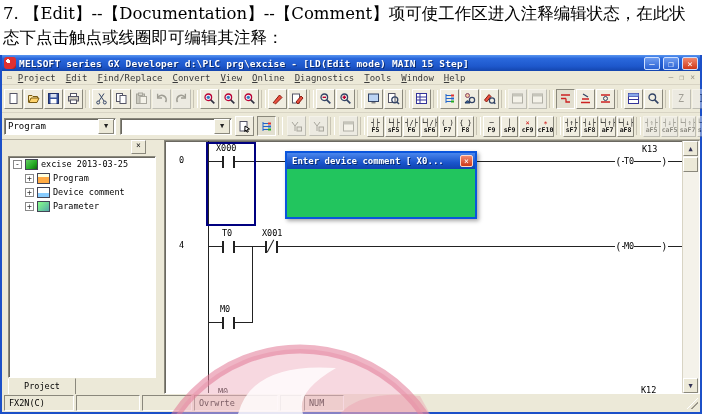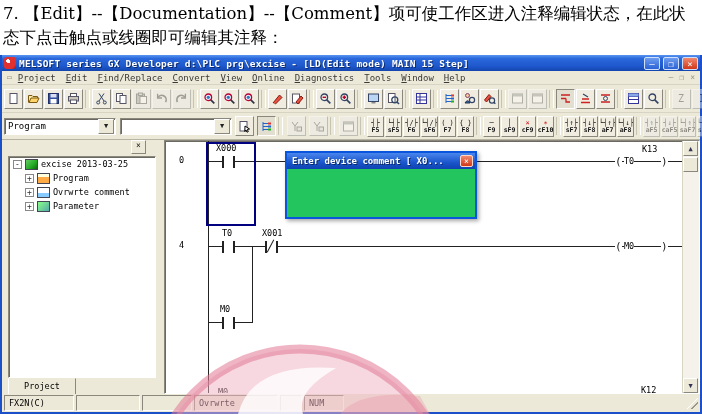--- a/index.html
+++ b/index.html
@@ -482,21 +482,21 @@
               <span>excise 2013-03-25</span>
             </div>
             <div class="tree-row" style="padding-left: 16px;">
               <span class="exp">+</span>
               <span class="ticon" style="background: linear-gradient(rgb(255, 255, 221) 0px, rgb(255, 255, 221) 30%, rgb(255, 170, 68) 30%, rgb(255, 170, 68) 100%);"></span>
               <span>Program</span>
             </div>
             <div class="tree-row" style="padding-left: 16px;">
               <span class="exp">+</span>
               <span class="ticon" style="background: linear-gradient(rgb(255, 255, 255) 0px, rgb(255, 255, 255) 60%, rgb(136, 204, 255) 60%, rgb(136, 204, 255) 100%);"></span>
-              <span>Ovrwrte comment</span>
+              <span>Device comment</span>
             </div>
             <div class="tree-row" style="padding-left: 16px;">
               <span class="exp">+</span>
               <span class="ticon" style="background: linear-gradient(135deg, rgb(136, 255, 136) 0px, rgb(85, 170, 170) 100%);"></span>
               <span>Parameter</span>
             </div>
           </div>
       <div class="proj-tab">Project</div>
     </div>
 

